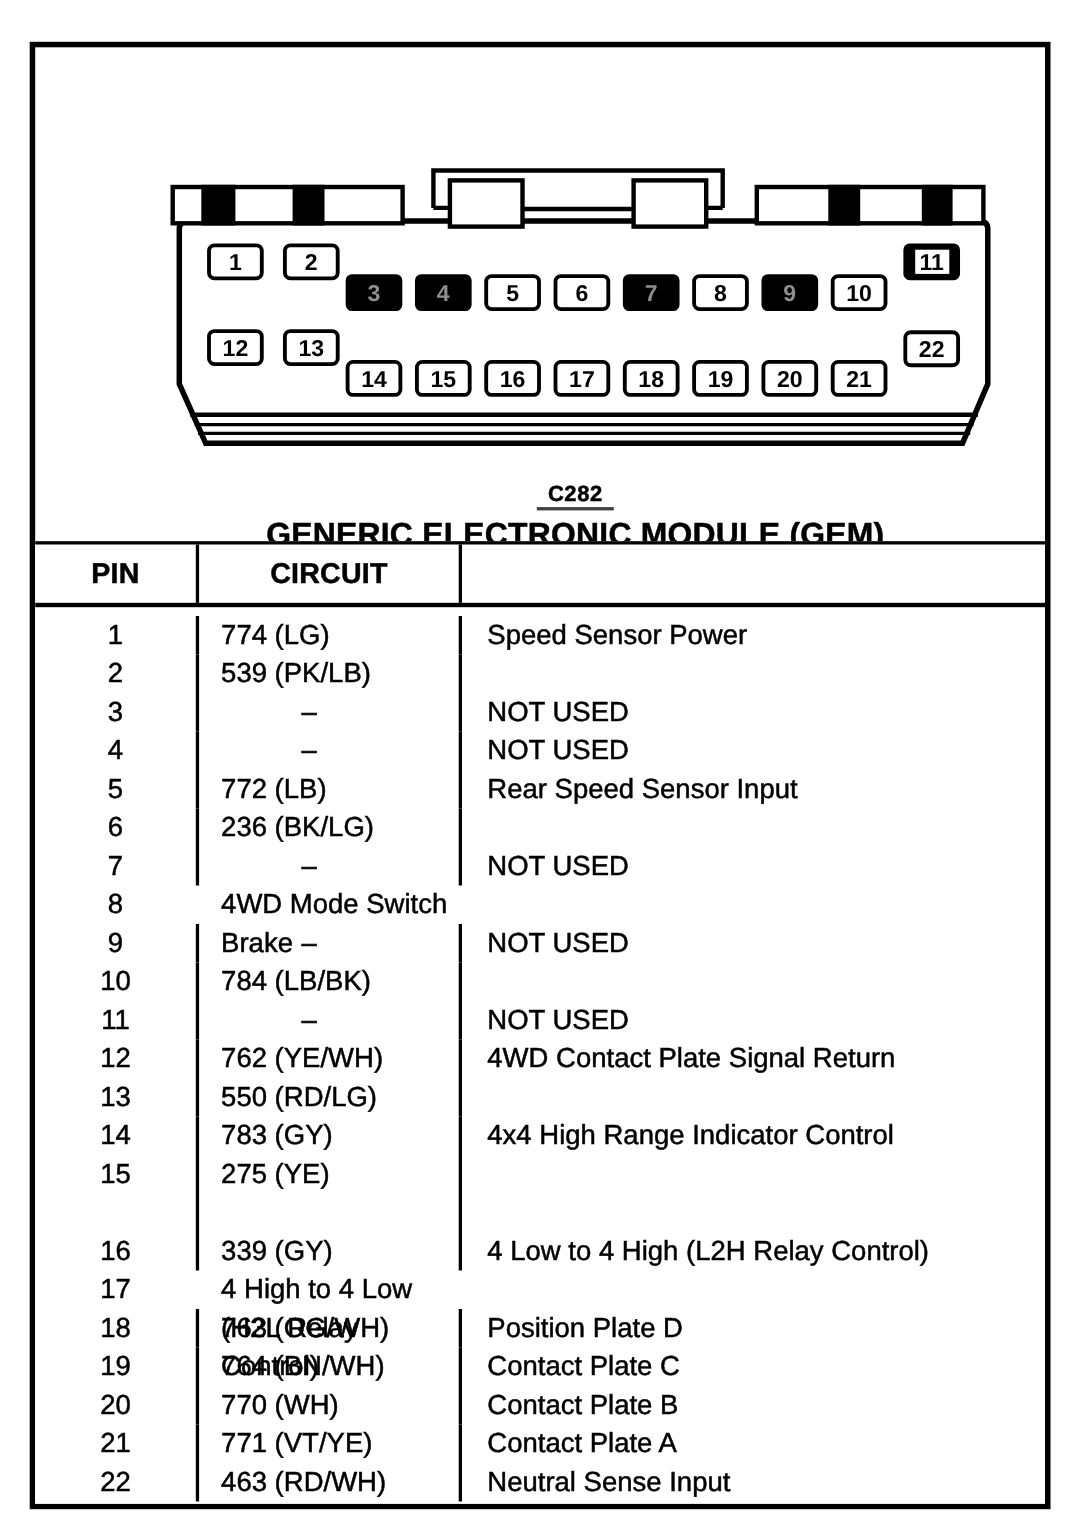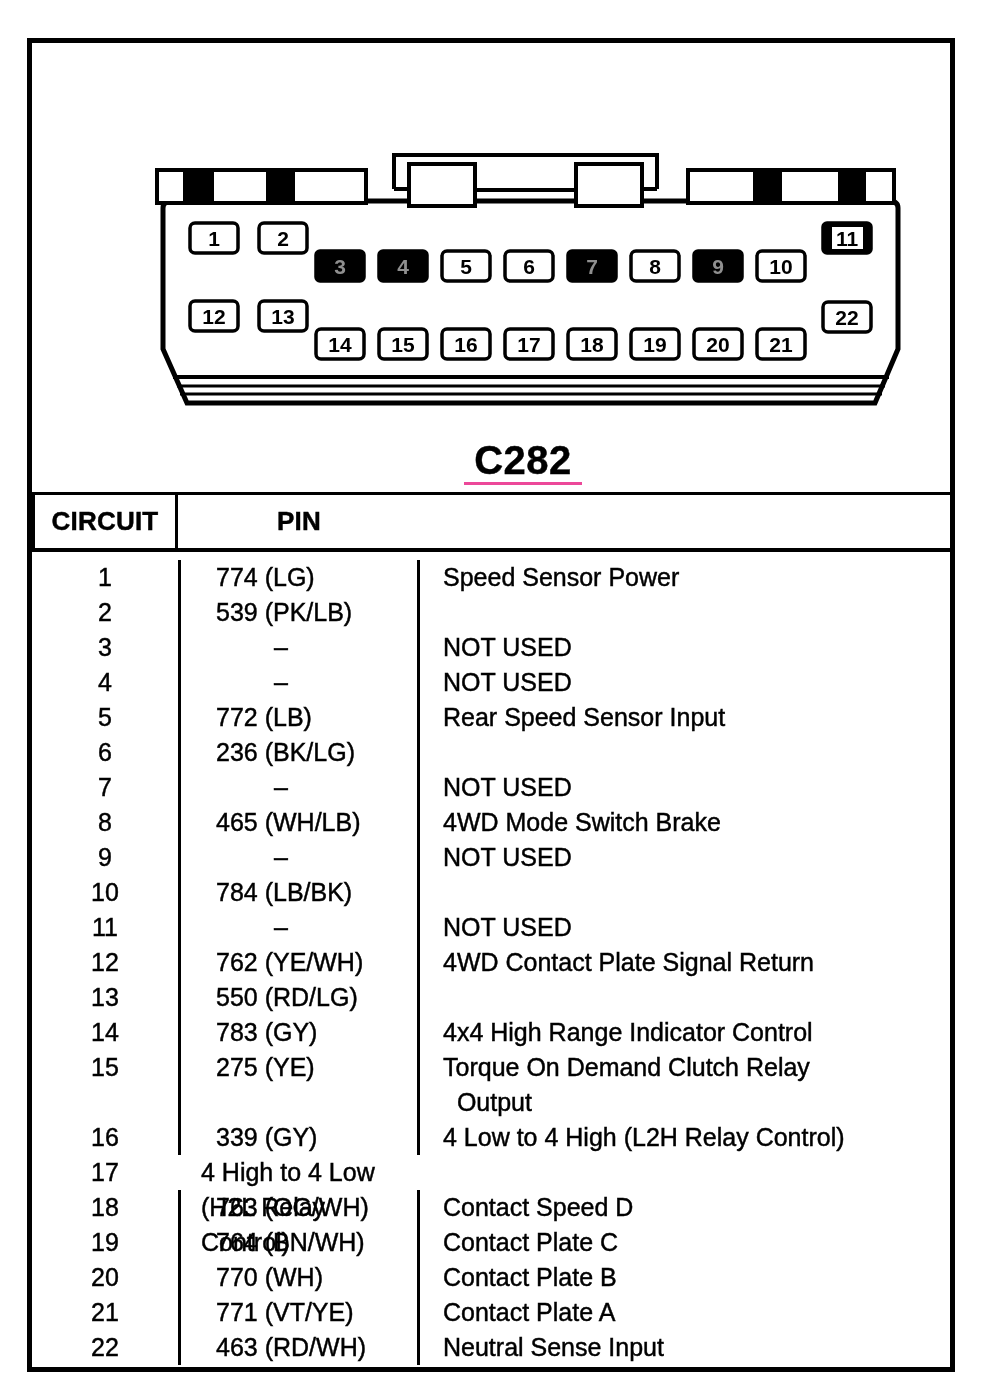--- a/index.html
+++ b/index.html
@@ -10,43 +10,43 @@
   }
   .scan-text{-webkit-text-stroke:0.45px #000;}
   .page-frame{
     position:absolute;left:27px;top:38px;width:928px;height:1334px;
     border:5px solid #000;box-sizing:border-box;background:#fff;
   }
   svg.connector-svg{position:absolute;left:0;top:0;width:982px;height:400px;overflow:visible;}
 
   .title-block{position:absolute;left:0;top:396px;width:982px;text-align:center;}
   .connector-label{
-    display:inline-block;font-size:40px;font-weight:bold;letter-spacing:.5px;
-    border-bottom:3px solid #ec4899;padding:0 10px 1px 10px;line-height:1.05;
+    display:inline-block;font-size:20px;font-weight:bold;letter-spacing:.5px;
+    border-bottom:3px solid #404040;padding:0 10px 1px 10px;line-height:1.05;
   }
   .connector-title{font-size:29px;font-weight:bold;letter-spacing:.2px;margin-top:7px;line-height:1.1;}
 
   .table-section{
     position:absolute;left:0;top:449px;right:0;bottom:0;
     border-top:3px solid #000;box-sizing:border-box;background:#fff;
   }
   .table-header{
     display:grid;grid-template-columns:146px 242px 1fr;
     height:53px;border-bottom:4px solid #000;box-sizing:content-box;
   }
   .table-header .hcell{
     display:flex;align-items:center;justify-content:center;
     font-size:26px;font-weight:bold;letter-spacing:.2px;box-sizing:border-box;
   }
   .cdiv{border-left:3px solid #000;border-right:3px solid #000;}
   .rows{padding-top:8px;}
   .table-row{display:grid;grid-template-columns:146px 242px 1fr;height:35px;}
   .table-row .cell{font-size:25px;line-height:35px;box-sizing:border-box;}
   .pin-cell{text-align:center;}
-  .circuit-cell{padding-left:35px;}
+  .circuit-cell{padding-left:20px;}
   .circuit-cell.dash{padding-left:0;padding-right:36px;text-align:center;}
   .function-cell{padding-left:23px;white-space:pre-wrap;}
 </style>
 </head>
 <body>
 
 <div class="page-frame">
 
   <svg class="connector-svg" viewBox="0 0 982 400">
     <g stroke="#000" fill="none">
@@ -164,22 +164,22 @@
       </g>
   </svg>
 
   <div class="title-block">
     <div class="connector-label scan-text">C282</div>
     <div class="connector-title scan-text">GENERIC ELECTRONIC MODULE (GEM)</div>
   </div>
 
   <div class="table-section">
     <div class="table-header scan-text">
+      <div class="hcell">PIN</div>
       <div class="hcell cdiv">CIRCUIT</div>
-      <div class="hcell">PIN</div>
     </div>
     <div class="rows scan-text" id="table-rows">
         <div class="table-row" style="height: 35px;">
           <div class="cell pin-cell">1</div>
           <div class="cell circuit-cell cdiv">774 (LG)</div>
           <div class="cell function-cell">Speed Sensor Power</div>
         </div>
         <div class="table-row" style="height: 35px;">
           <div class="cell pin-cell">2</div>
           <div class="cell circuit-cell cdiv">539 (PK/LB)</div>
@@ -203,21 +203,20 @@
           <div class="cell pin-cell">6</div>
           <div class="cell circuit-cell cdiv">236 (BK/LG)</div>
         </div>
         <div class="table-row" style="height: 35px;">
           <div class="cell pin-cell">7</div>
           <div class="cell circuit-cell cdiv dash">–</div>
           <div class="cell function-cell">NOT USED</div>
         </div>
         <div class="table-row" style="height: 35px;">
           <div class="cell pin-cell">8</div>
-          <div class="cell circuit-cell cdiv">465 (WH/LB)</div>
           <div class="cell function-cell">4WD Mode Switch Brake</div>
         </div>
         <div class="table-row" style="height: 35px;">
           <div class="cell pin-cell">9</div>
           <div class="cell circuit-cell cdiv dash">–</div>
           <div class="cell function-cell">NOT USED</div>
         </div>
         <div class="table-row" style="height: 35px;">
           <div class="cell pin-cell">10</div>
           <div class="cell circuit-cell cdiv">784 (LB/BK)</div>
@@ -237,36 +236,34 @@
           <div class="cell circuit-cell cdiv">550 (RD/LG)</div>
         </div>
         <div class="table-row" style="height: 35px;">
           <div class="cell pin-cell">14</div>
           <div class="cell circuit-cell cdiv">783 (GY)</div>
           <div class="cell function-cell">4x4 High Range Indicator Control</div>
         </div>
         <div class="table-row" style="height: 70px;">
           <div class="cell pin-cell">15</div>
           <div class="cell circuit-cell cdiv">275 (YE)</div>
-          <div class="cell function-cell">Torque On Demand Clutch Relay
-  Output</div>
         </div>
         <div class="table-row" style="height: 35px;">
           <div class="cell pin-cell">16</div>
           <div class="cell circuit-cell cdiv">339 (GY)</div>
           <div class="cell function-cell">4 Low to 4 High (L2H Relay Control)</div>
         </div>
         <div class="table-row" style="height: 35px;">
           <div class="cell pin-cell">17</div>
           <div class="cell function-cell">4 High to 4 Low (H2L Relay Control)</div>
         </div>
         <div class="table-row" style="height: 35px;">
           <div class="cell pin-cell">18</div>
           <div class="cell circuit-cell cdiv">763 (OG/WH)</div>
-          <div class="cell function-cell">Contact Speed D</div>
+          <div class="cell function-cell">Position Plate D</div>
         </div>
         <div class="table-row" style="height: 35px;">
           <div class="cell pin-cell">19</div>
           <div class="cell circuit-cell cdiv">764 (BN/WH)</div>
           <div class="cell function-cell">Contact Plate C</div>
         </div>
         <div class="table-row" style="height: 35px;">
           <div class="cell pin-cell">20</div>
           <div class="cell circuit-cell cdiv">770 (WH)</div>
           <div class="cell function-cell">Contact Plate B</div>

